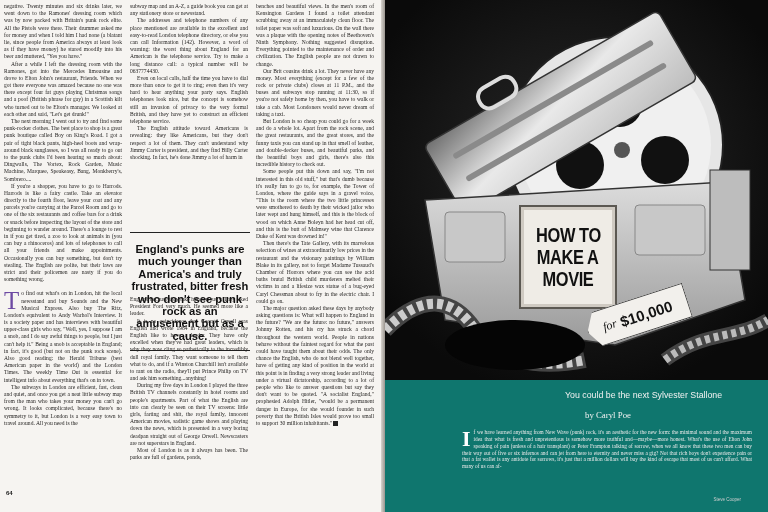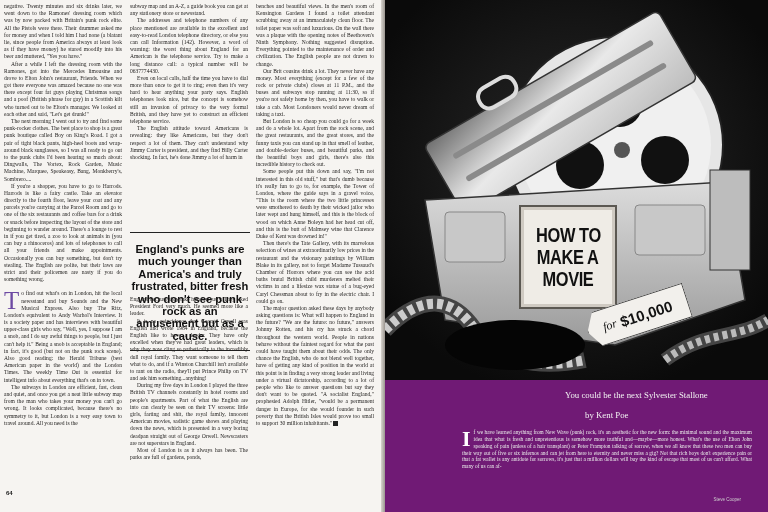--- a/index.html
+++ b/index.html
@@ -1,40 +1,40 @@
 <!DOCTYPE html>
 <html><head>
 <meta charset="utf-8">
 <style>
   html,body{margin:0;padding:0;}
   body{width:768px;height:512px;overflow:hidden;background:#f4f2ef;position:relative;font-family:"Liberation Serif","DejaVu Serif",serif;}
   .spread{position:absolute;left:0;top:0;width:768px;height:512px;}
   .left-page{position:absolute;left:0;top:0;width:383px;height:512px;background:#f6f4f1;}
   .gutter{position:absolute;left:381px;top:0;width:4px;height:512px;background:linear-gradient(90deg,#d8d4cf,#9a958f);}
-  .right-page{position:absolute;left:385px;top:0;width:383px;height:512px;background:#701a75;overflow:hidden;}
+  .right-page{position:absolute;left:385px;top:0;width:383px;height:512px;background:#0f766e;overflow:hidden;}
   .col{position:absolute;top:3px;width:118px;font-size:5.55px;line-height:7.18px;color:#1f1d1c;text-align:justify;hyphens:auto;}
   .col p{margin:0;text-indent:7px;}
   .col p.first{text-indent:0;}
   .col1{left:4px;}
   .col2{left:130px;}
   .col3{left:256px;}
   .dropcap{float:left;font-size:25px;line-height:19px;color:#6d4aa3;margin:1px 2px 0 0;font-family:"Liberation Serif",serif;}
   .para-gap{height:7px;}
   .pullquote{position:absolute;left:130px;top:232px;width:120px;border-top:1.2px solid #222;border-bottom:1.2px solid #222;padding:10px 0 8px;text-align:center;font-family:"Liberation Sans","DejaVu Sans",sans-serif;font-weight:bold;font-size:11.2px;line-height:12.4px;color:#111;background:#f6f4f1;}
   .col2-top{top:3px;height:222px;overflow:hidden;}
   .col2-bottom{top:296px;}
   .folio{position:absolute;left:6px;top:490px;font-family:"Liberation Sans",sans-serif;font-size:6px;font-weight:bold;color:#222;}
   .endmark{display:inline-block;width:5px;height:5px;background:#222;vertical-align:middle;margin-left:1px;}
   
   .photo{position:absolute;left:0;top:0;width:383px;height:380px;}
   .title-card{position:absolute;left:134px;top:205px;width:94px;height:100px;background:#efece6;border:2px solid #5b5852;box-shadow:inset 0 0 0 3px #cfcac2;display:flex;flex-direction:column;align-items:center;justify-content:center;}
   .title-line{font-family:"Liberation Sans","DejaVu Sans",sans-serif;font-weight:bold;font-size:20px;line-height:22px;letter-spacing:-0.5px;color:#111;transform:scaleX(0.82);}
   .tag{position:absolute;left:200px;top:298px;width:103px;height:34px;background:#f2f0ec;transform:rotate(-18deg);border:1px solid #444;clip-path:polygon(10% 0,100% 0,100% 100%,10% 100%,0 50%);display:flex;align-items:center;justify-content:center;font-family:"Liberation Sans",sans-serif;font-weight:bold;font-size:15px;color:#111;}
   .tag em{font-style:italic;font-weight:normal;font-family:"Liberation Serif",serif;font-size:12px;margin-right:4px;}
-  .subtitle{position:absolute;left:180px;top:390px;width:200px;text-align:left;color:#f2f2f2;font-size:8.8px;font-family:Liberation Serif, serif;white-space:nowrap;}
+  .subtitle{position:absolute;left:180px;top:390px;width:200px;text-align:left;color:#f2f2f2;font-size:8.8px;font-family:Liberation Sans, sans-serif;white-space:nowrap;}
   .byline{position:absolute;left:200px;top:410px;color:#f2f2f2;font-size:8.8px;white-space:nowrap;}
   .intro{position:absolute;left:77px;top:429px;width:290px;color:#eaeaea;font-size:5.3px;line-height:6.85px;text-align:justify;}
   .intro .bigi{float:left;font-size:22px;line-height:17px;font-weight:bold;color:#fff;margin:1px 3px 0 0;}
   .credit{position:absolute;left:356px;top:497px;color:#cfcfcf;font-size:4.5px;font-family:"Liberation Sans",sans-serif;white-space:nowrap;transform:translateX(-100%);}
 </style>
 </head>
 <body>
 
 <div class="spread">
 
@@ -130,21 +130,21 @@
       <div class="title-line">MAKE A</div>
       <div class="title-line">MOVIE</div>
     </div>
 
     <div class="tag">
       <em>for</em>
       <span>$10,000</span>
     </div>
 
     <div class="subtitle">You could be the next Sylvester Stallone</div>
-    <div class="byline">by Kent Poe</div>
+    <div class="byline">by Caryl Poe</div>
 
     <div class="intro">
       <span class="bigi">I</span>
       <span>f we have learned anything from New Wave (punk) rock, it's an aesthetic for the new form: the minimal sound and the maximum idea that what is fresh and unpretentious is somehow more truthful and—maybe—more honest. What's the use of Elton John speaking of pain (unless of a hair transplant) or Peter Frampton talking of sorrow, when we all know that these two men can buy their way out of five or six infernos and can jet from here to eternity and never miss a gig? Not that rich boys don't experience pain or that a fat wallet is any antidote for sorrows, it's just that a million dollars will buy the kind of escape that most of us can't afford. What many of us can af-</span>
     </div>
 
     <div class="credit">Steve Cooper</div>
   </div>
 </div>
 

